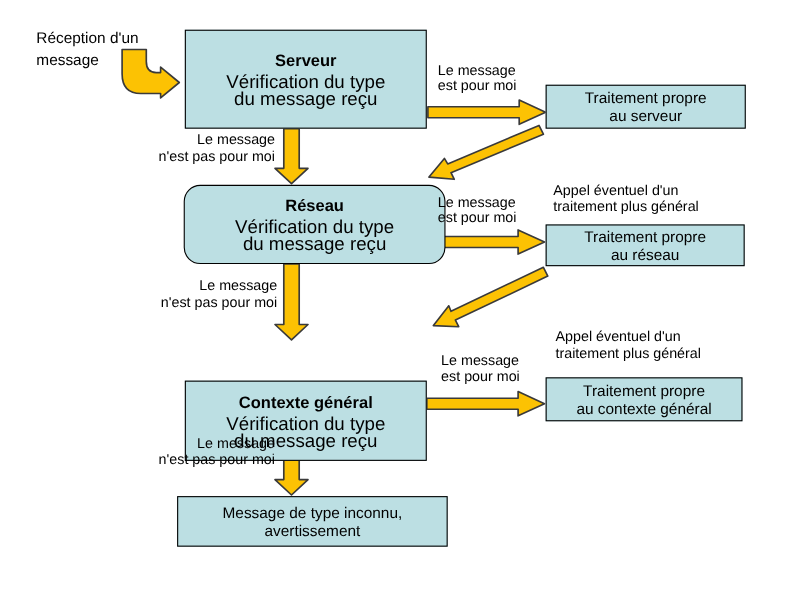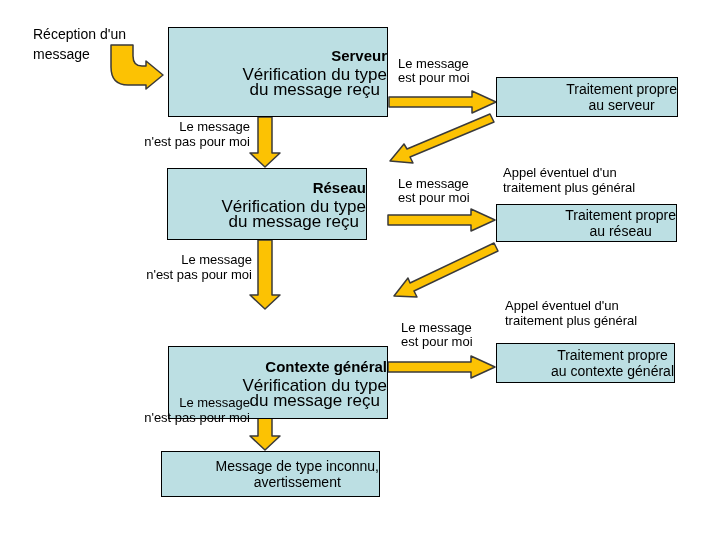--- a/index.html
+++ b/index.html
@@ -12,21 +12,21 @@
   .arrows{position:absolute;left:0;top:0;}
   .arrow{
     fill:var(--arrow-fill,#fcc203);
     stroke:var(--arrow-outline,#3a3a3a);
     stroke-width:1.5;stroke-linejoin:round;
   }
   .node{
     position:absolute;box-sizing:border-box;
     background:var(--node-fill,#bcdfe3);
     border:1px solid var(--node-border,#000);
-    display:flex;flex-direction:column;align-items:flex-end;justify-content:center;
+    display:flex;flex-direction:column;align-items:center;justify-content:center;
     text-align:center;
   }
   .node-title{font-size:15px;font-weight:bold;margin-bottom:3px;white-space:pre-line;}
   .node-body{font-size:17px;line-height:15px;white-space:pre-line;}
   .node-label{font-size:14px;line-height:16px;white-space:pre-line;}
   .label{position:absolute;font-size:13px;white-space:pre-line;}
   .intro{font-size:14px;line-height:20px;}
   .pour{line-height:14px;}
   .pas{line-height:15px;text-align:right;}
   .appel{line-height:15px;margin-top:43px;}
@@ -54,21 +54,21 @@
 
   <div class="label intro" style="left:33px;top:24px;">Réception d'un
 message</div>
 
   <div class="node" style="left:168px;top:27px;width:220px;height:90px;">
     <div class="node-title">Serveur</div>
     <div class="node-body">Vérification du type
 du message reçu</div>
   </div>
 
-  <div class="node" style="left:167px;top:168px;width:200px;height:72px;">
+  <div class="node" style="left:167px;top:168px;width:238px;height:72px;border-radius:15px;">
     <div class="node-title">Réseau</div>
     <div class="node-body">Vérification du type
 du message reçu</div>
   </div>
 
   <div class="node" style="left:168px;top:310px;width:220px;height:73px;margin-top:36px;">
     <div class="node-title">Contexte général</div>
     <div class="node-body">Vérification du type
 du message reçu</div>
   </div>
@@ -81,21 +81,21 @@
   <div class="node" style="left:496px;top:204px;width:181px;height:38px;">
     <div class="node-label">Traitement propre
 au réseau</div>
   </div>
 
   <div class="node" style="left:496px;top:343px;width:179px;height:40px;">
     <div class="node-label">Traitement propre
 au contexte général</div>
   </div>
 
-  <div class="node" style="left:161px;top:451px;width:219px;height:46px;">
+  <div class="node" style="left:161px;top:451px;width:246px;height:46px;">
     <div class="node-label">Message de type inconnu,
 avertissement</div>
   </div>
 
   <div class="label pour" style="left:398px;top:57px;">Le message
 est pour moi</div>
   <div class="label pour" style="left:398px;top:177px;">Le message
 est pour moi</div>
   <div class="label pour" style="left:401px;top:321px;">Le message
 est pour moi</div>

